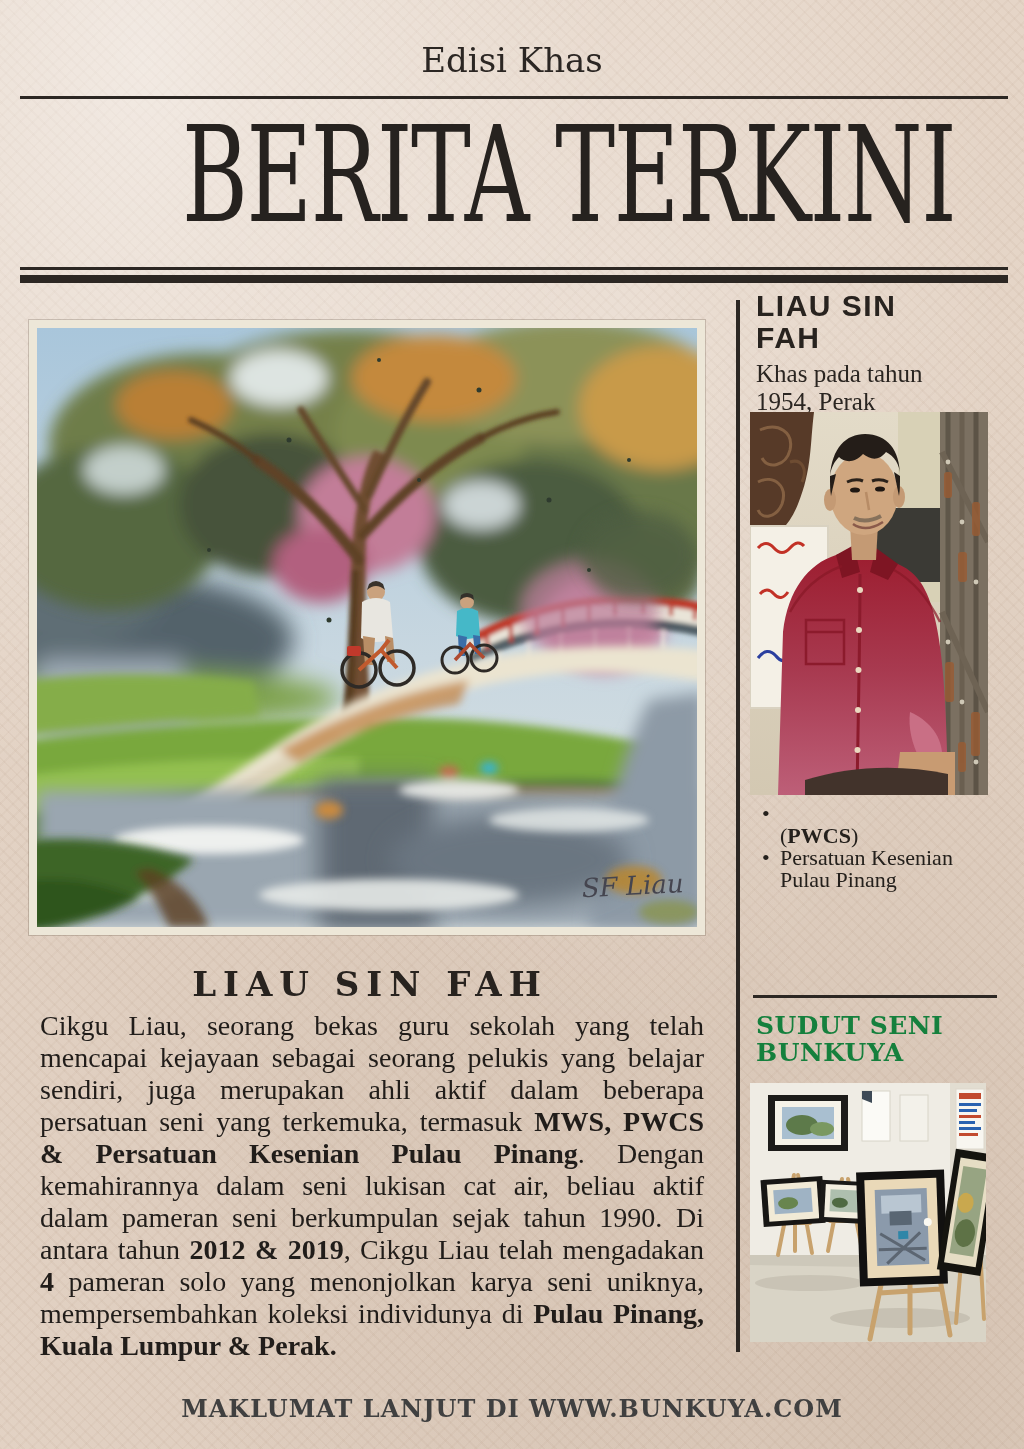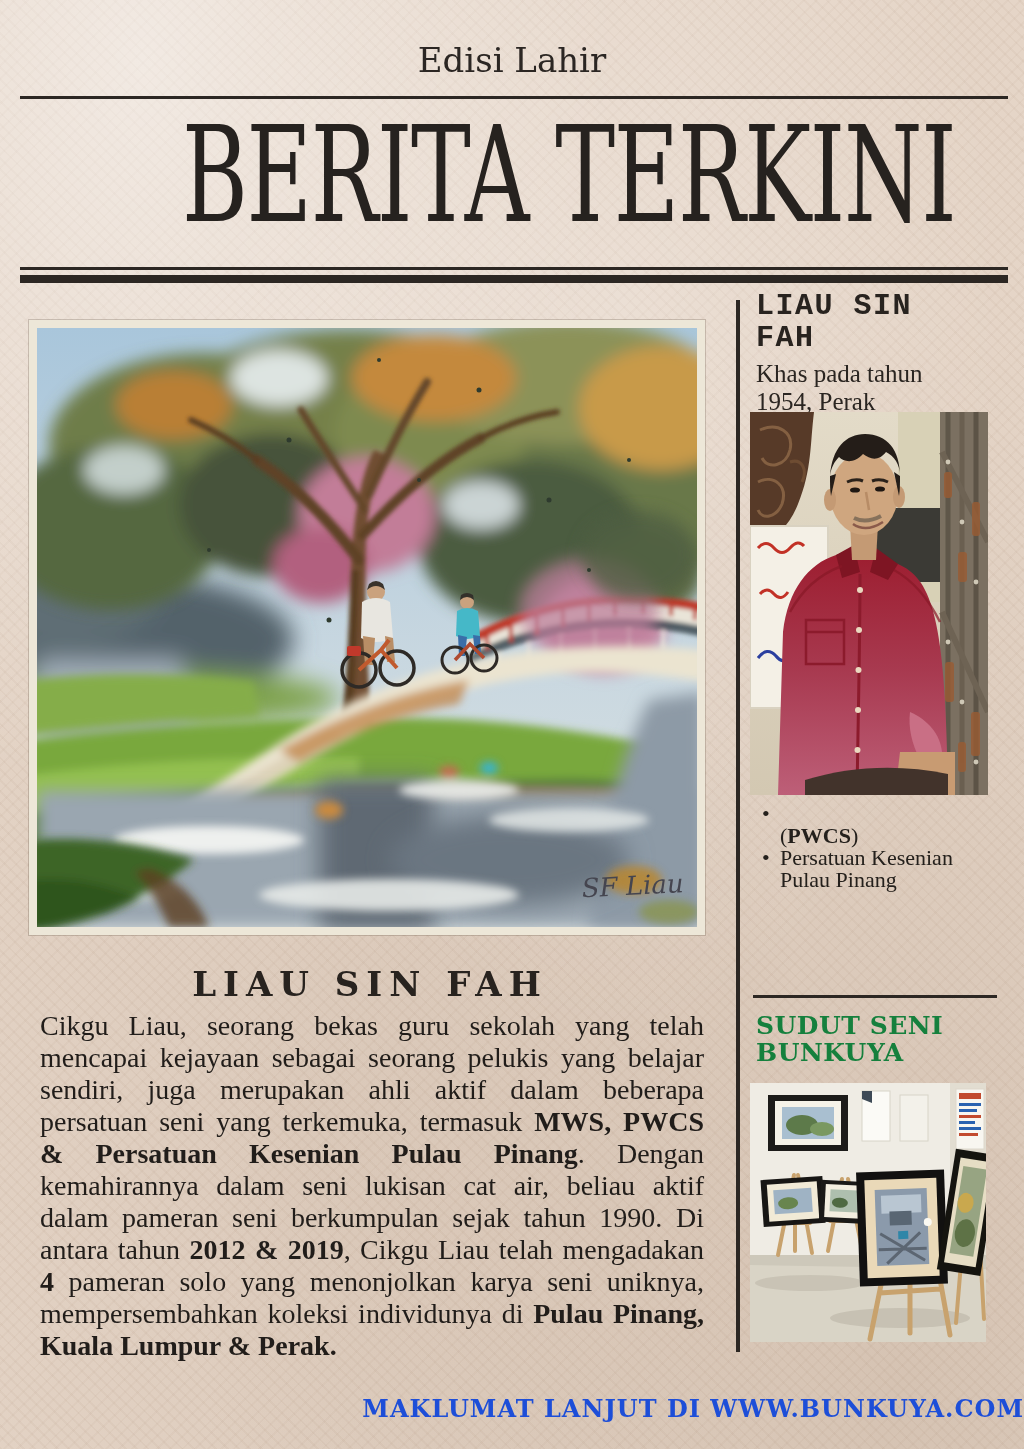--- a/index.html
+++ b/index.html
@@ -44,21 +44,21 @@
   }
   .article-body{
     left:40px;top:1010px;width:664px;
     font-size:28px;line-height:32px;text-align:justify;color:#211d1a;
   }
   .seg-bold{font-weight:bold;}
   .seg-italic{font-style:italic;}
 
   .profile-name{
     left:756px;top:290px;width:230px;white-space:pre-line;
-    font-family:Liberation Mono, monospace;font-weight:bold;font-size:30px;line-height:32px;letter-spacing:1.5px;color:#28231f;
+    font-family:Liberation Sans, sans-serif;font-weight:bold;font-size:30px;line-height:32px;letter-spacing:1.5px;color:#28231f;
   }
   .profile-sub{
     left:756px;top:360px;width:240px;white-space:pre-line;
     font-size:25px;line-height:28px;color:#2a2521;
   }
   .photo{left:750px;top:412px;width:238px;height:383px;}
   .photo svg{display:block;width:100%;height:100%;}
 
   .membership-list{
     left:756px;top:803px;width:252px;margin:0;padding:0;list-style:none;
@@ -69,30 +69,30 @@
 
   .rule-right{left:753px;top:995px;width:244px;height:3px;}
   .gallery-heading{
     left:756px;top:1012px;width:240px;white-space:pre-line;
     font-family:"DejaVu Serif",serif;font-weight:bold;font-size:25px;line-height:27px;letter-spacing:0.5px;color:#15803d;
   }
   .gallery-photo{left:750px;top:1083px;width:236px;height:259px;}
   .gallery-photo svg{display:block;width:100%;height:100%;}
 
   .footer{
-    left:0;top:1394px;width:100%;text-align:right;
-    font-family:"DejaVu Serif",serif;font-weight:bold;font-size:24px;letter-spacing:1px;color:#1d4ed8;
+    left:0;top:1394px;width:100%;text-align:center;
+    font-family:"DejaVu Serif",serif;font-weight:bold;font-size:24px;letter-spacing:1px;color:#404040;
   }
 </style>
 </head>
 <body>
 
 <div class="texture"></div>
 
-<div class="abs kicker">Edisi Lahir</div>
+<div class="abs kicker">Edisi Khas</div>
 <div class="abs rule rule-top"></div>
 <div class="abs masthead"><span class="squeeze">BERITA TERKINI</span></div>
 <div class="abs rule rule-mid-thin"></div>
 <div class="abs rule rule-mid-thick"></div>
 <div class="abs v-divider"></div>
 
 <div class="abs painting">
 <svg viewBox="0 0 676 615" preserveAspectRatio="none">
   <defs>
     <linearGradient id="skyG" x1="0" y1="0" x2="0" y2="1">

